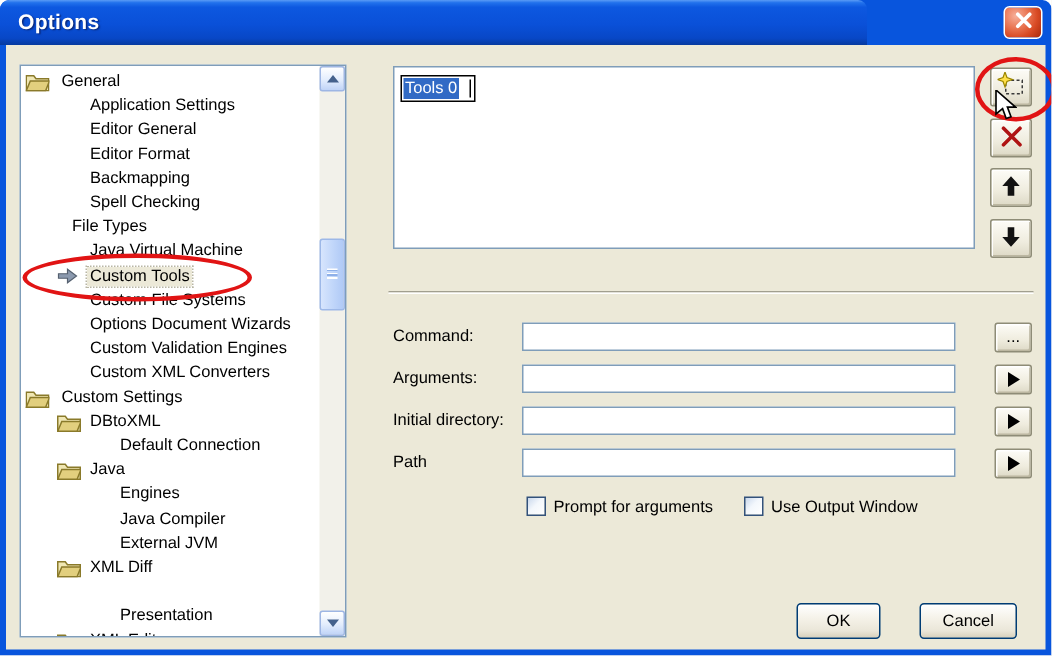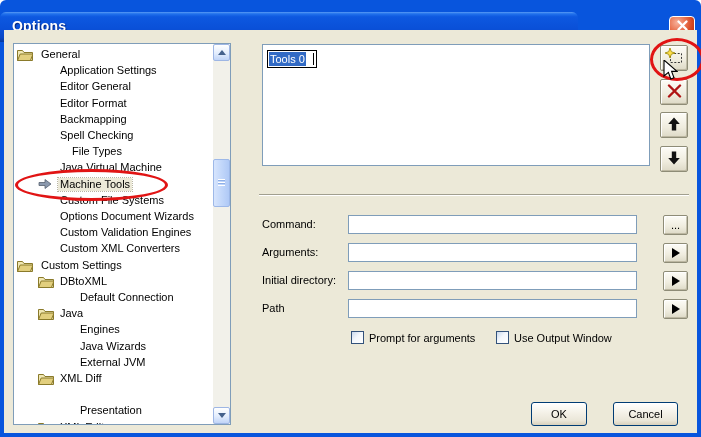--- a/index.html
+++ b/index.html
@@ -1,19 +1,19 @@
 <!DOCTYPE html>
 <html><head>
 <meta charset="utf-8">
 <style>
   html,body{margin:0;padding:0;background:#fff;}
   #win{position:relative;width:701px;height:437px;font-family:"Liberation Sans","DejaVu Sans",sans-serif;
        font-size:11px;color:#000;background:#0855DD;border-radius:6px 6px 0 0;overflow:hidden;}
   
-  #titlebar{position:absolute;left:0;top:12px;width:578px;height:30px;border-radius:6px 6px 0 0;
+  #titlebar{position:absolute;left:0;top:0;width:578px;height:30px;border-radius:6px 6px 0 0;
     background:linear-gradient(180deg,#5A9BF5 0%,#2272EC 6%,#0D58E0 16%,#0A50D8 55%,#0847C6 85%,#063A9F 100%);}
   #title{position:absolute;left:12px;top:6px;font-size:14px;font-weight:bold;color:#fff;
     text-shadow:1px 1px 1px rgba(10,25,90,.75);letter-spacing:.2px;}
   #closebtn{position:absolute;left:669px;top:4px;width:26px;height:22px;border:1px solid #fff;border-radius:4px;
     background:radial-gradient(circle at 30% 28%,#F7B09A 0%,#E8714E 40%,#D84A24 65%,#A8280A 100%);
     display:flex;align-items:center;justify-content:center;padding:0;}
   
   #face{position:absolute;left:4px;top:30px;width:693px;height:403px;background:#ECE9D8;}
   
   #tree{position:absolute;left:13px;top:43px;width:218px;height:382px;background:#fff;
@@ -108,32 +108,32 @@
         <div class="tree-row" style="top: 51.6px;">
           <span class="tree-lb" style="left: 44px;">Editor Format</span>
         </div>
         <div class="tree-row" style="top: 67.8px;">
           <span class="tree-lb" style="left: 44px;">Backmapping</span>
         </div>
         <div class="tree-row" style="top: 84px;">
           <span class="tree-lb" style="left: 44px;">Spell Checking</span>
         </div>
         <div class="tree-row" style="top: 100.2px;">
-          <span class="tree-lb" style="left: 56px;">File Types</span>
+          <span class="tree-lb" style="left: 32px;">File Types</span>
         </div>
         <div class="tree-row" style="top: 116.4px;">
           <span class="tree-lb" style="left: 44px;">Java Virtual Machine</span>
         </div>
         <div class="tree-row" style="top: 132.6px;">
           <span class="tree-ic" style="left: 24px;">
             <svg width="14" height="12" viewBox="0 0 14 12">
               <path d="M1 4.5 h6 V1.5 L13 6 L7 10.5 V7.5 H1 z" fill="#8B99AE" stroke="#55606F" stroke-width="0.8"></path>
             </svg>
           </span>
-          <span class="tree-lb sel" style="left: 44px;">Machine Tools</span>
+          <span class="tree-lb sel" style="left: 44px;">Custom Tools</span>
         </div>
         <div class="tree-row" style="top: 148.8px;">
           <span class="tree-lb" style="left: 44px;">Custom File Systems</span>
         </div>
         <div class="tree-row" style="top: 165px;">
           <span class="tree-lb" style="left: 44px;">Options Document Wizards</span>
         </div>
         <div class="tree-row" style="top: 181.2px;">
           <span class="tree-lb" style="left: 44px;">Custom Validation Engines</span>
         </div>
@@ -167,21 +167,21 @@
               <path d="M0.5 2.5 h5 l1.5 2 h8.5 v8 h-15 z" fill="#F0E7B4" stroke="#8A7A2A"></path>
               <path d="M0.5 12.5 L3.2 6 h12.8 l-2.6 6.5 z" fill="#E2CF7E" stroke="#8A7A2A"></path>
             </svg>
           </span>
           <span class="tree-lb" style="left: 44px;">Java</span>
         </div>
         <div class="tree-row" style="top: 278.4px;">
           <span class="tree-lb" style="left: 64px;">Engines</span>
         </div>
         <div class="tree-row" style="top: 294.6px;">
-          <span class="tree-lb" style="left: 64px;">Java Wizards</span>
+          <span class="tree-lb" style="left: 64px;">Java Compiler</span>
         </div>
         <div class="tree-row" style="top: 310.8px;">
           <span class="tree-lb" style="left: 64px;">External JVM</span>
         </div>
         <div class="tree-row" style="top: 327px;">
           <span class="tree-ic" style="left: 24px;">
             <svg width="16" height="13" viewBox="0 0 16 13">
               <path d="M0.5 2.5 h5 l1.5 2 h8.5 v8 h-15 z" fill="#F0E7B4" stroke="#8A7A2A"></path>
               <path d="M0.5 12.5 L3.2 6 h12.8 l-2.6 6.5 z" fill="#E2CF7E" stroke="#8A7A2A"></path>
             </svg>

